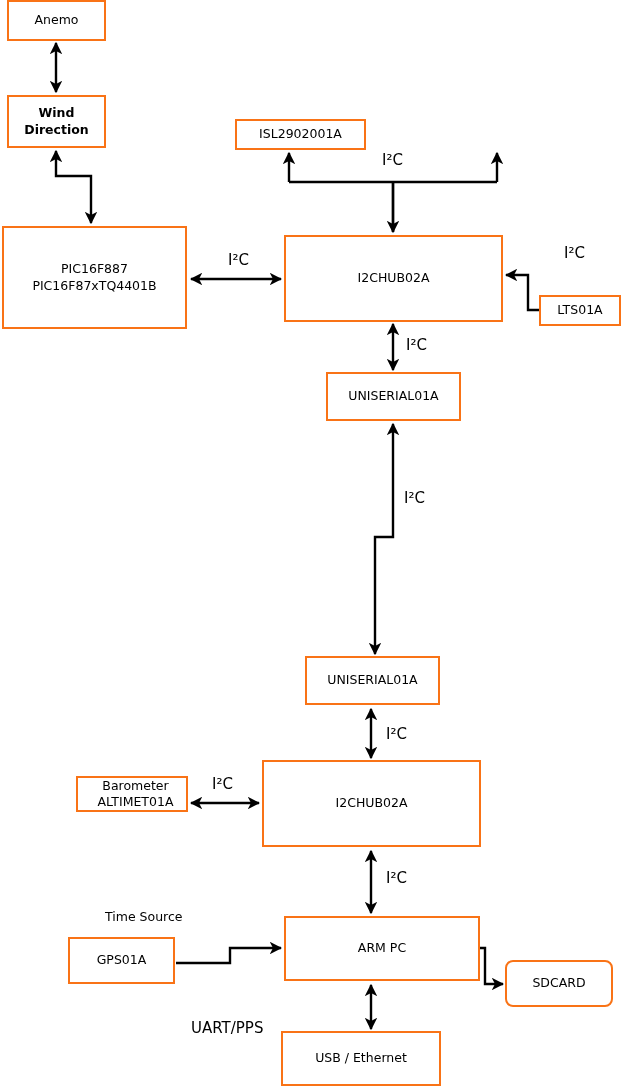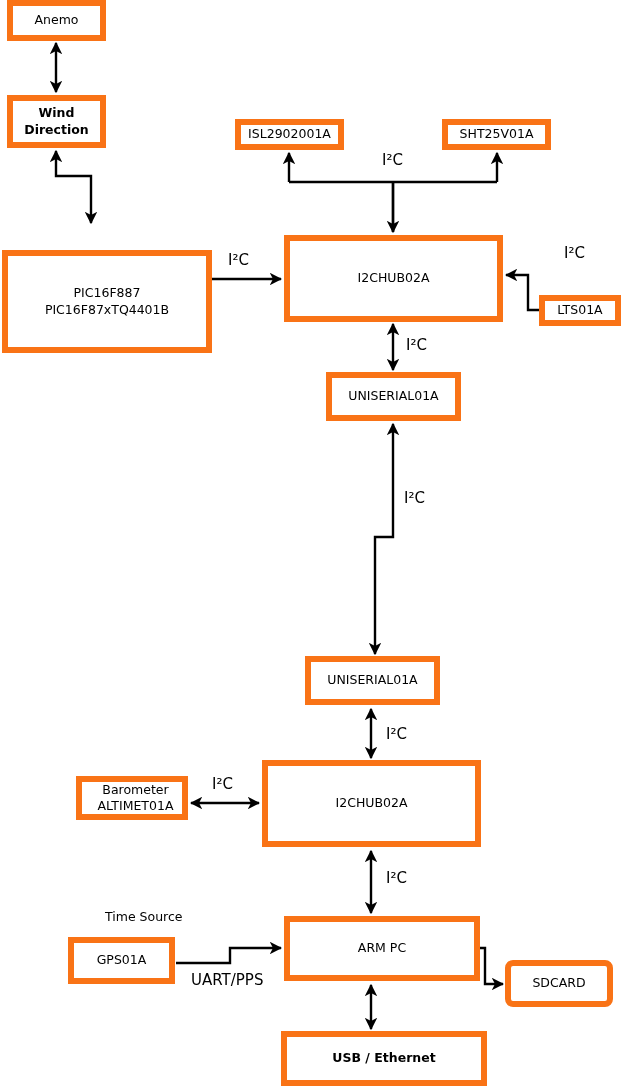--- a/index.html
+++ b/index.html
@@ -19,21 +19,21 @@
     position: absolute;
     left: 0;
     top: 0;
     width: 640px;
     height: 1089px;
   }
   .node {
     position: absolute;
     box-sizing: border-box;
     background: #ffffff;
-    border: 6px solid #f97316;
+    border: 2px solid #f97316;
     display: flex;
     align-items: center;
     justify-content: center;
     text-align: center;
     color: #000000;
     font-size: 12.5px;
     line-height: 1.30;
     white-space: pre-line;
     z-index: 3;
   }
@@ -100,61 +100,60 @@
 
       <line x1="371" y1="985" x2="371" y2="1029" marker-start="url(#arrow)" marker-end="url(#arrow)"></line>
     </g>
   </svg>
 
   <div class="node" style="left:7px; top:0px; width:99px; height:41px;">Anemo</div>
 
   <div class="node" style="left:7px; top:95px; width:99px; height:53px;font-weight:bold;">Wind
 Direction</div>
 
-  <div class="node" style="left:2px; top:226px; width:210px; height:103px;margin-top:24px;">PIC16F887
+  <div class="node" style="left:2px; top:226px; width:185px; height:103px;">PIC16F887
 PIC16F87xTQ4401B</div>
 
-  <div class="node" style="left:235px; top:119px; width:109px; height:31px;">ISL2902001A</div>
+  <div class="node" style="left:235px; top:119px; width:131px; height:31px;">ISL2902001A</div>
 
-  <div class="node" style="left:442px; top:119px; width:109px; height:31px;">SHT25V01A</div>
 
   <div class="node" style="left:284px; top:235px; width:219px; height:87px;">I2CHUB02A</div>
 
   <div class="node" style="left:539px; top:295px; width:82px; height:31px;">LTS01A</div>
 
   <div class="node" style="left:326px; top:372px; width:135px; height:49px;">UNISERIAL01A</div>
 
   <div class="node" style="left:305px; top:656px; width:135px; height:49px;">UNISERIAL01A</div>
 
   <div class="node" style="left:262px; top:760px; width:219px; height:87px;">I2CHUB02A</div>
 
-  <div class="node" style="left:76px; top:776px; width:112px; height:44px;padding-left:7px;">Barometer
+  <div class="node" style="left:76px; top:776px; width:112px; height:36px;padding-left:7px;">Barometer
 ALTIMET01A</div>
 
   <div class="node" style="left:68px; top:937px; width:107px; height:47px;text-align:right;">GPS01A</div>
 
   <div class="node" style="left:284px; top:916px; width:196px; height:65px;">ARM PC</div>
 
   <div class="node" style="left:505px; top:960px; width:108px; height:47px;border-radius:8px;">SDCARD</div>
 
-  <div class="node" style="left:281px; top:1031px; width:206px; height:55px;font-weight:bold;">USB / Ethernet</div>
+  <div class="node" style="left:281px; top:1031px; width:160px; height:55px;">USB / Ethernet</div>
 
   <div class="edge-label" style="left:382px; top:153px;">I²C</div>
 
   <div class="edge-label" style="left:228px; top:253px;">I²C</div>
 
   <div class="edge-label" style="left:564px; top:246px;">I²C</div>
 
   <div class="edge-label" style="left:406px; top:338px;">I²C</div>
 
   <div class="edge-label" style="left:404px; top:491px;">I²C</div>
 
   <div class="edge-label" style="left:386px; top:727px;">I²C</div>
 
   <div class="edge-label" style="left:212px; top:777px;">I²C</div>
 
   <div class="edge-label" style="left:386px; top:871px;">I²C</div>
 
-  <div class="edge-label" style="left:191px; top:973px;">UART/PPS</div>
+  <div class="edge-label" style="left:191px; top:1021px;">UART/PPS</div>
 
   <div class="free-label" style="left:81px; top:911px;">Time Source</div>
 
 </div>
 
 </body></html>

